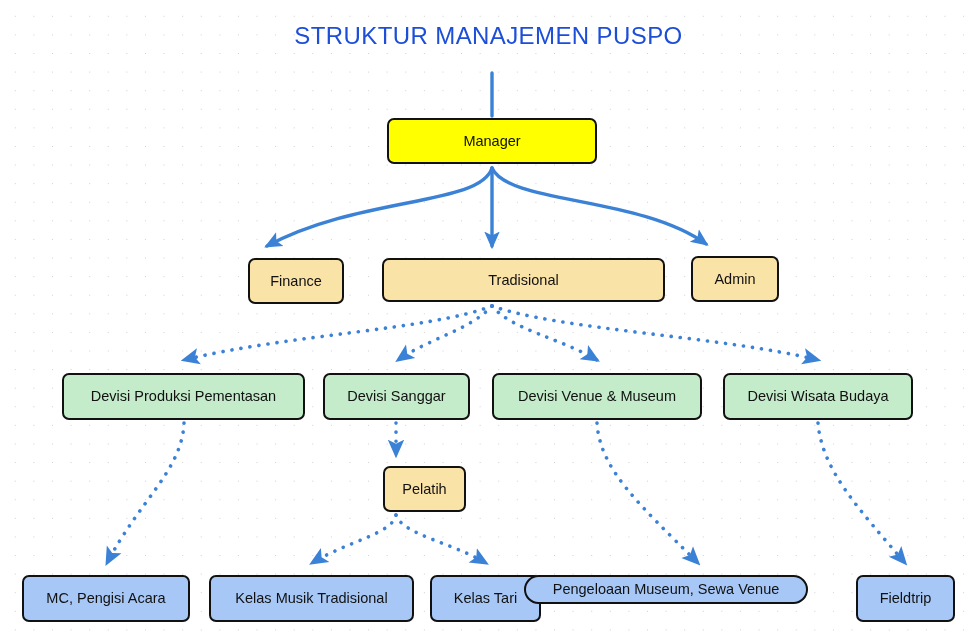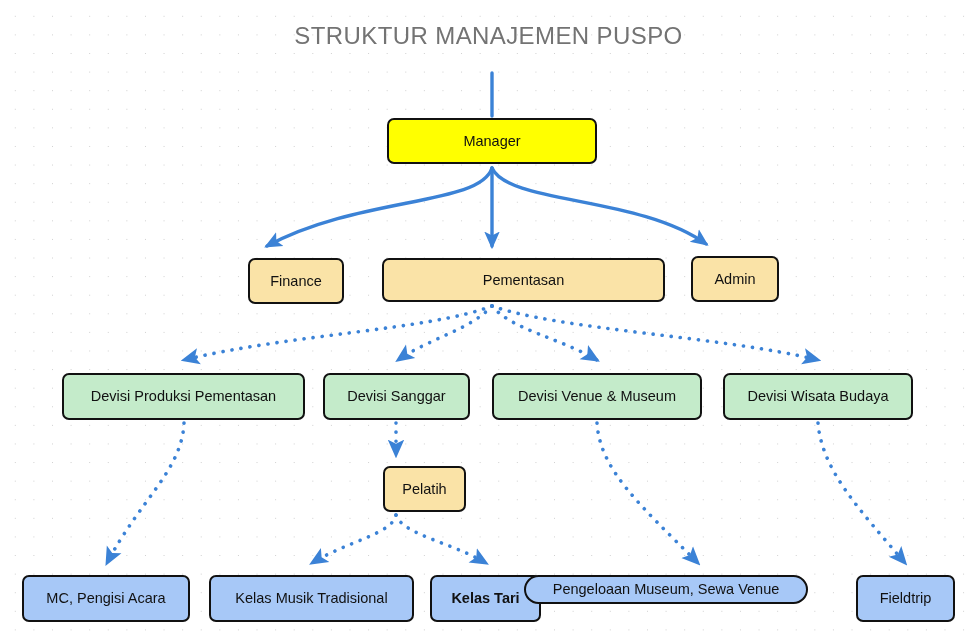--- a/index.html
+++ b/index.html
@@ -31,21 +31,21 @@
     pointer-events: none;
   }
   .chart-title {
     position: absolute;
     left: 0;
     top: 22px;
     width: 977px;
     text-align: center;
     font-size: 24px;
     letter-spacing: 0.4px;
-    color: #737373;
+    color: #1d4ed8;
     font-family: "Liberation Sans", "DejaVu Sans", sans-serif;
     white-space: nowrap;
   }
   .node {
     position: absolute;
     box-sizing: border-box;
     border: 2.6px solid #111111;
     border-radius: 7px;
     display: flex;
     align-items: center;
@@ -96,21 +96,21 @@
   </svg>
 
   <div id="node-layer">
       <div class="node root" style="left: 387px; top: 118px; width: 210px; height: 46px;">
         <span>Manager</span>
       </div>
       <div class="node level2" style="left: 217px; top: 258px; width: 96px; height: 46px;">
         <span>Finance</span>
       </div>
       <div class="node level2" style="left: 351px; top: 258px; width: 283px; height: 44px;">
-        <span>Pementasan</span>
+        <span>Tradisional</span>
       </div>
       <div class="node level2" style="left: 660px; top: 256px; width: 88px; height: 46px;">
         <span>Admin</span>
       </div>
       <div class="node level3" style="left: 62px; top: 373px; width: 243px; height: 47px;">
         <span>Devisi Produksi Pementasan</span>
       </div>
       <div class="node level3" style="left: 323px; top: 373px; width: 147px; height: 47px;">
         <span>Devisi Sanggar</span>
       </div>
@@ -122,21 +122,21 @@
       </div>
       <div class="node level2" style="left: 352px; top: 466px; width: 83px; height: 46px;">
         <span>Pelatih</span>
       </div>
       <div class="node level4" style="left: 22px; top: 575px; width: 168px; height: 47px;">
         <span>MC, Pengisi Acara</span>
       </div>
       <div class="node level4" style="left: 209px; top: 575px; width: 205px; height: 47px;">
         <span>Kelas Musik Tradisional</span>
       </div>
-      <div class="node level4" style="left: 430px; top: 575px; width: 111px; height: 47px; font-weight: bold;">
+      <div class="node level4" style="left: 430px; top: 575px; width: 111px; height: 47px;">
         <span>Kelas Tari</span>
       </div>
       <div class="node level4" style="left: 524px; top: 575px; width: 284px; height: 29px; border-radius: 20px;">
         <span>Pengeloaan Museum, Sewa Venue</span>
       </div>
       <div class="node level4" style="left: 856px; top: 575px; width: 99px; height: 47px;">
         <span>Fieldtrip</span>
       </div>
     </div>
 

